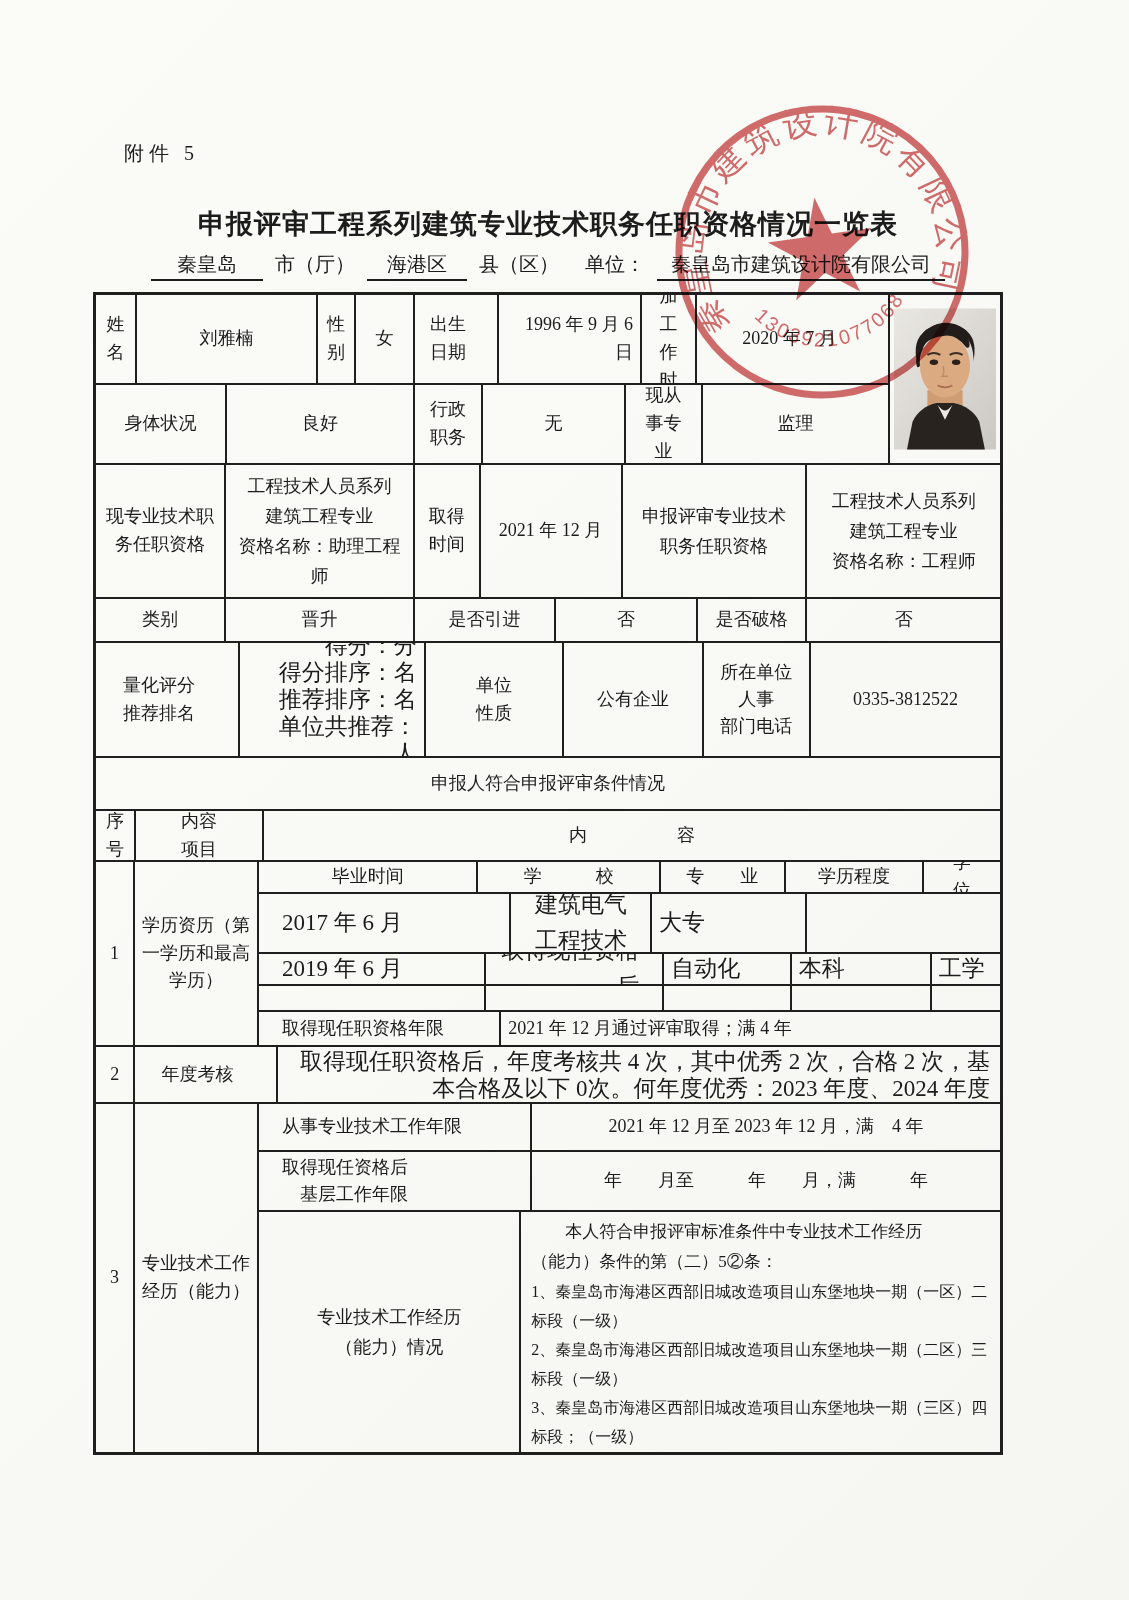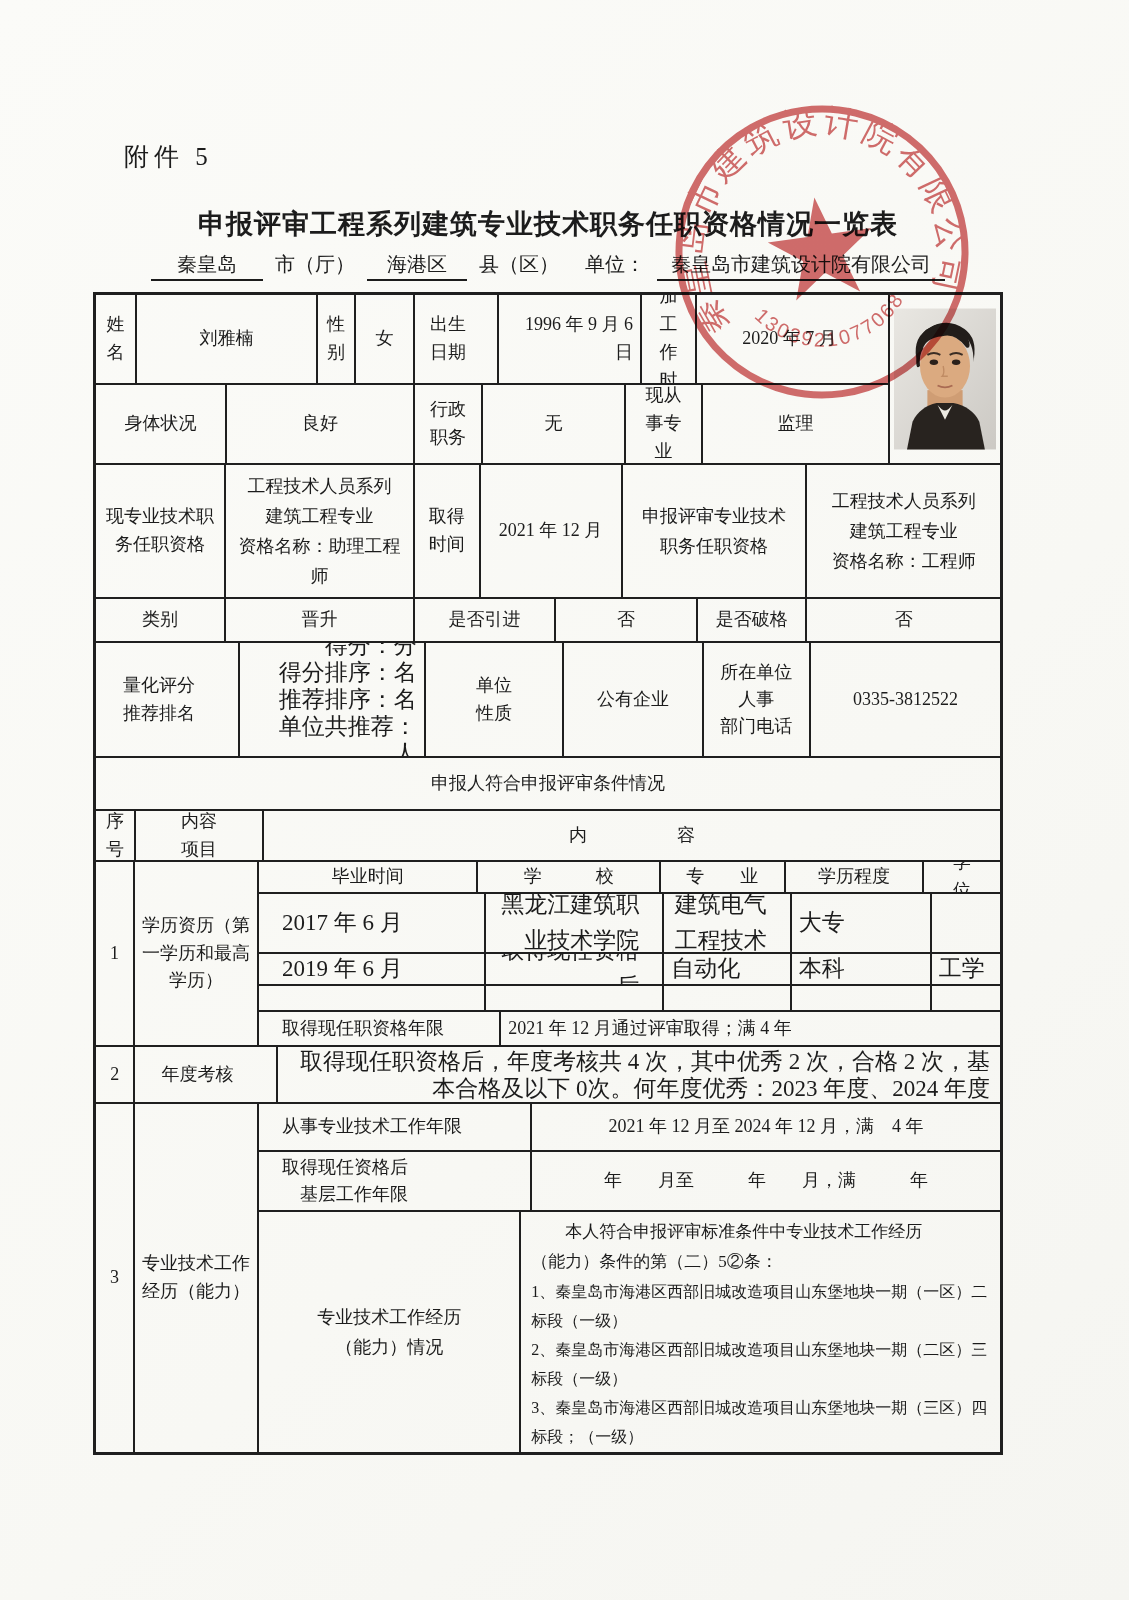--- a/index.html
+++ b/index.html
@@ -3,21 +3,21 @@
 <meta charset="utf-8">
 <style>
   * { margin:0; padding:0; box-sizing:border-box; }
   html,body { background:#d8d8d8; }
   .page {
     position:relative; width:1129px; height:1600px; margin:0 auto;
     background:linear-gradient(135deg,#fbfbf8 0%,#f8f8f4 60%,#f5f5f1 100%);
     font-family:"Liberation Serif","DejaVu Serif",serif;
     color:#1c1c1c; overflow:hidden;
   }
-  .attachment { position:absolute; left:124px; top:140px; font-size:25px; letter-spacing:5px; }
+  .attachment { position:absolute; left:124px; top:140px; font-size:20px; letter-spacing:5px; }
   .title {
     position:absolute; left:93px; top:206px; width:910px; text-align:center;
     font-family:"Liberation Sans","DejaVu Sans",sans-serif;
     font-size:27px; font-weight:bold; letter-spacing:1px;
   }
   .subtitle {
     position:absolute; left:93px; top:251px; width:910px;
     display:flex; justify-content:center; align-items:baseline; gap:12px; font-size:20px;
   }
   .ul { border-bottom:2px solid #1c1c1c; padding-bottom:1px; }
@@ -174,21 +174,20 @@
       <div class="stack" style="width:743px;border-left:2px solid #1f1f1f">
         <div class="trow" style="height:30px">
           <div class="c" style="width:218px">毕业时间</div>
           <div class="c" style="width:183px">学　　　校</div>
           <div class="c" style="width:125px">专　　业</div>
           <div class="c" style="width:139px">学历程度</div>
           <div class="c" style="width:78px">学　　位</div>
         </div>
         <div class="trow bt f17 lh26" style="height:60px">
           <div class="c left" style="width:218px">2017 年 6 月</div>
-          <div class="c left" style="width:183px">黑龙江建筑职业技术学院</div>
           <div class="c left" style="width:125px">建筑电气工程技术</div>
           <div class="c left" style="width:139px">大专</div>
           <div class="c left" style="width:78px"></div>
         </div>
         <div class="trow bt f17" style="height:32px">
           <div class="c left" style="width:218px">2019 年 6 月</div>
           <div class="c left" style="width:183px">取得现任资格后</div>
           <div class="c left" style="width:125px">自动化</div>
           <div class="c left" style="width:139px">本科</div>
           <div class="c left" style="width:78px">工学</div>
@@ -212,21 +211,21 @@
       <div class="c" style="width:129px">年度考核</div>
       <div class="c left f17 lh27" style="width:743px;padding:2px 10px">取得现任职资格后，年度考核共 4 次，其中优秀 2  次，合格 2 次，基本合格及以下 0次。何年度优秀：2023 年度、2024 年度</div>
     </div>
 
     <div class="trow bt" style="height:350px">
       <div class="c" style="width:38px">3</div>
       <div class="c" style="width:129px">专业技术工作经历（能力）</div>
       <div class="stack" style="width:743px;border-left:2px solid #1f1f1f">
         <div class="trow" style="height:47px">
           <div class="c left" style="width:261px">从事专业技术工作年限</div>
-          <div class="c" style="width:482px">2021 年 12 月至 2024 年 12 月，满　4 年</div>
+          <div class="c" style="width:482px">2021 年 12 月至 2023 年 12 月，满　4 年</div>
         </div>
         <div class="trow bt" style="height:61px">
           <div class="c left pre lh27" style="width:261px">取得现任资格后
 基层工作年限</div>
           <div class="c" style="width:482px">年　　月至　　　年　　月，满　　　年</div>
         </div>
         <div class="trow bt" style="height:242px">
           <div class="c pre lh30" style="width:261px">专业技术工作经历
 （能力）情况</div>
           <div class="exp-cell" style="width:482px;border-left:2px solid #1f1f1f">

